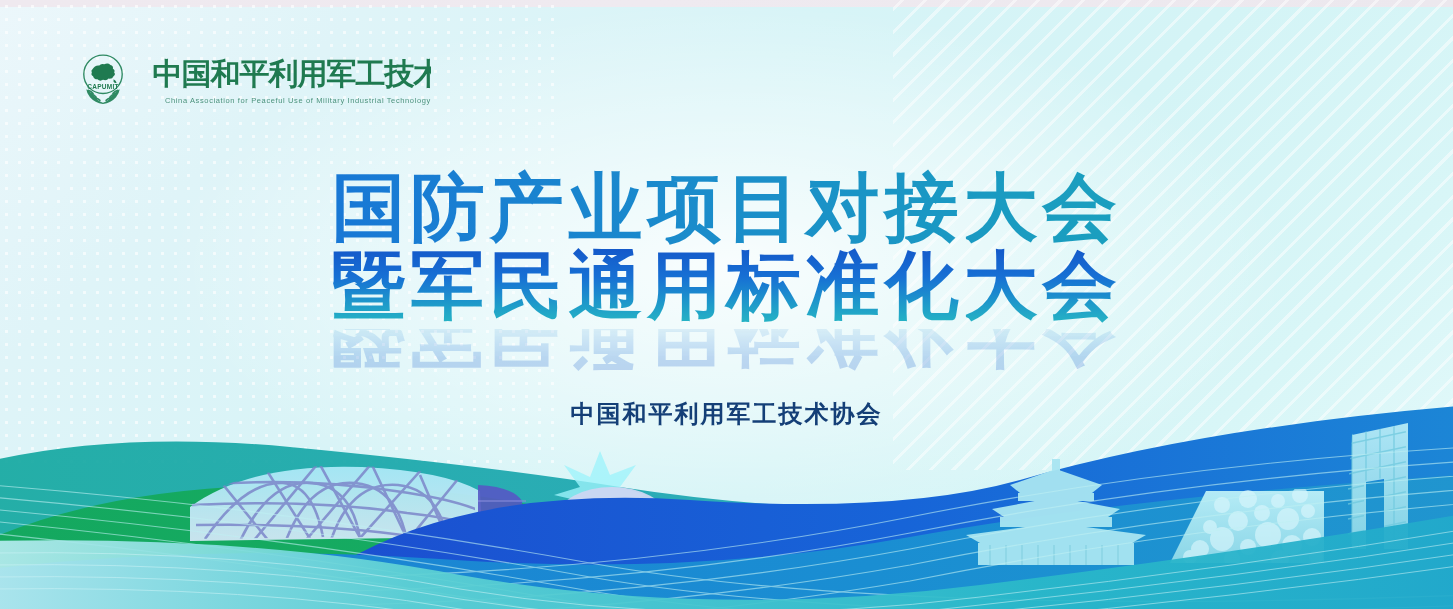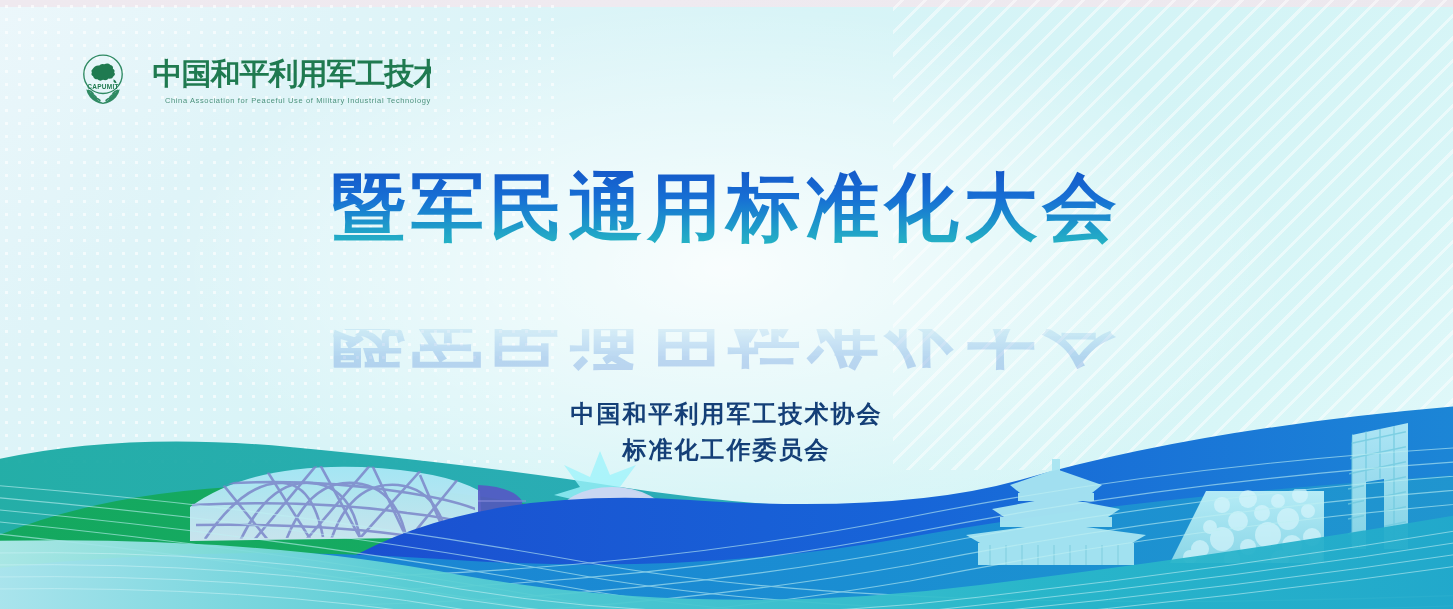--- a/index.html
+++ b/index.html
@@ -121,30 +121,30 @@
 
     <div class="logo-txt">
       <svg class="logo-cn" viewBox="0 0 270 42">
         <text x="0" y="32" font-family="DejaVu Sans, Liberation Sans, sans-serif" font-size="30" font-weight="bold" fill="#1f7a50" letter-spacing="-1">中国和平利用军工技术协会</text>
       </svg>
       <div class="logo-en">China Association for Peaceful Use of Military Industrial Technology</div>
     </div>
   </div>
 
   <div class="titlewrap">
+    <span class="title-line l1">国防产业项目对接大会</span>
     <span class="title-line l2">暨军民通用标准化大会</span>
   </div>
 
   <div class="reflection">
     <span class="title-line l2">暨军民通用标准化大会</span>
   </div>
 
   <div class="subtitle">
     <div>中国和平利用军工技术协会</div>
-    <div>标准化工作委员会</div>
   </div>
 
   <svg class="scene" viewBox="0 0 1453 220" preserveAspectRatio="none">
     <defs>
       <linearGradient id="gTeal" x1="0" y1="0" x2="1" y2="0">
         <stop offset="0%" stop-color="#14a8a0"></stop>
         <stop offset="45%" stop-color="#1ba6b0"></stop>
         <stop offset="100%" stop-color="#1f9fb8"></stop>
       </linearGradient>
       <linearGradient id="gGreen" x1="0" y1="0" x2="1" y2="0">

